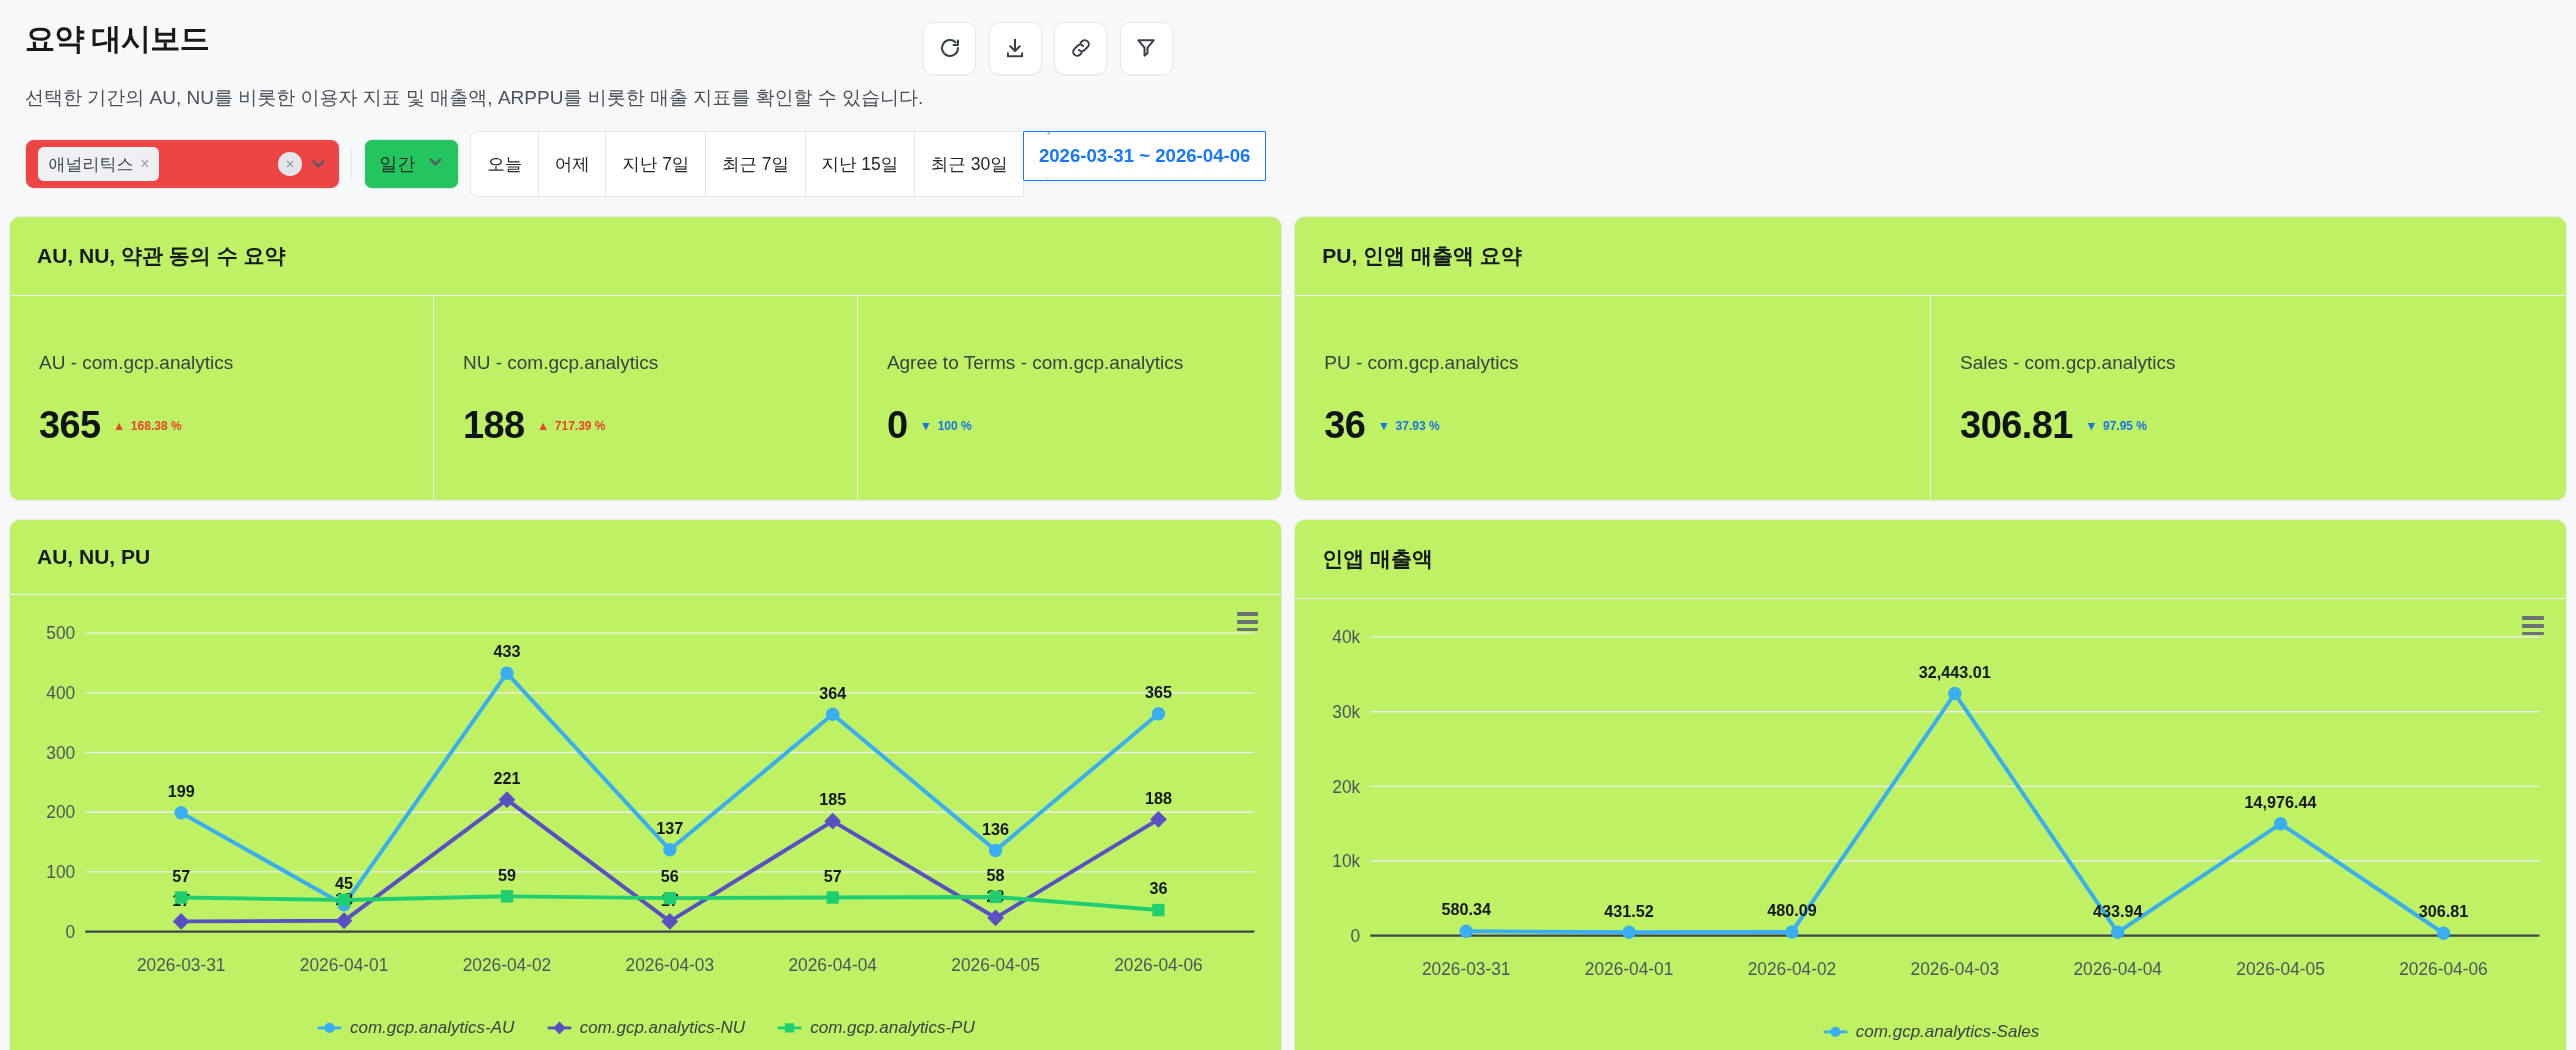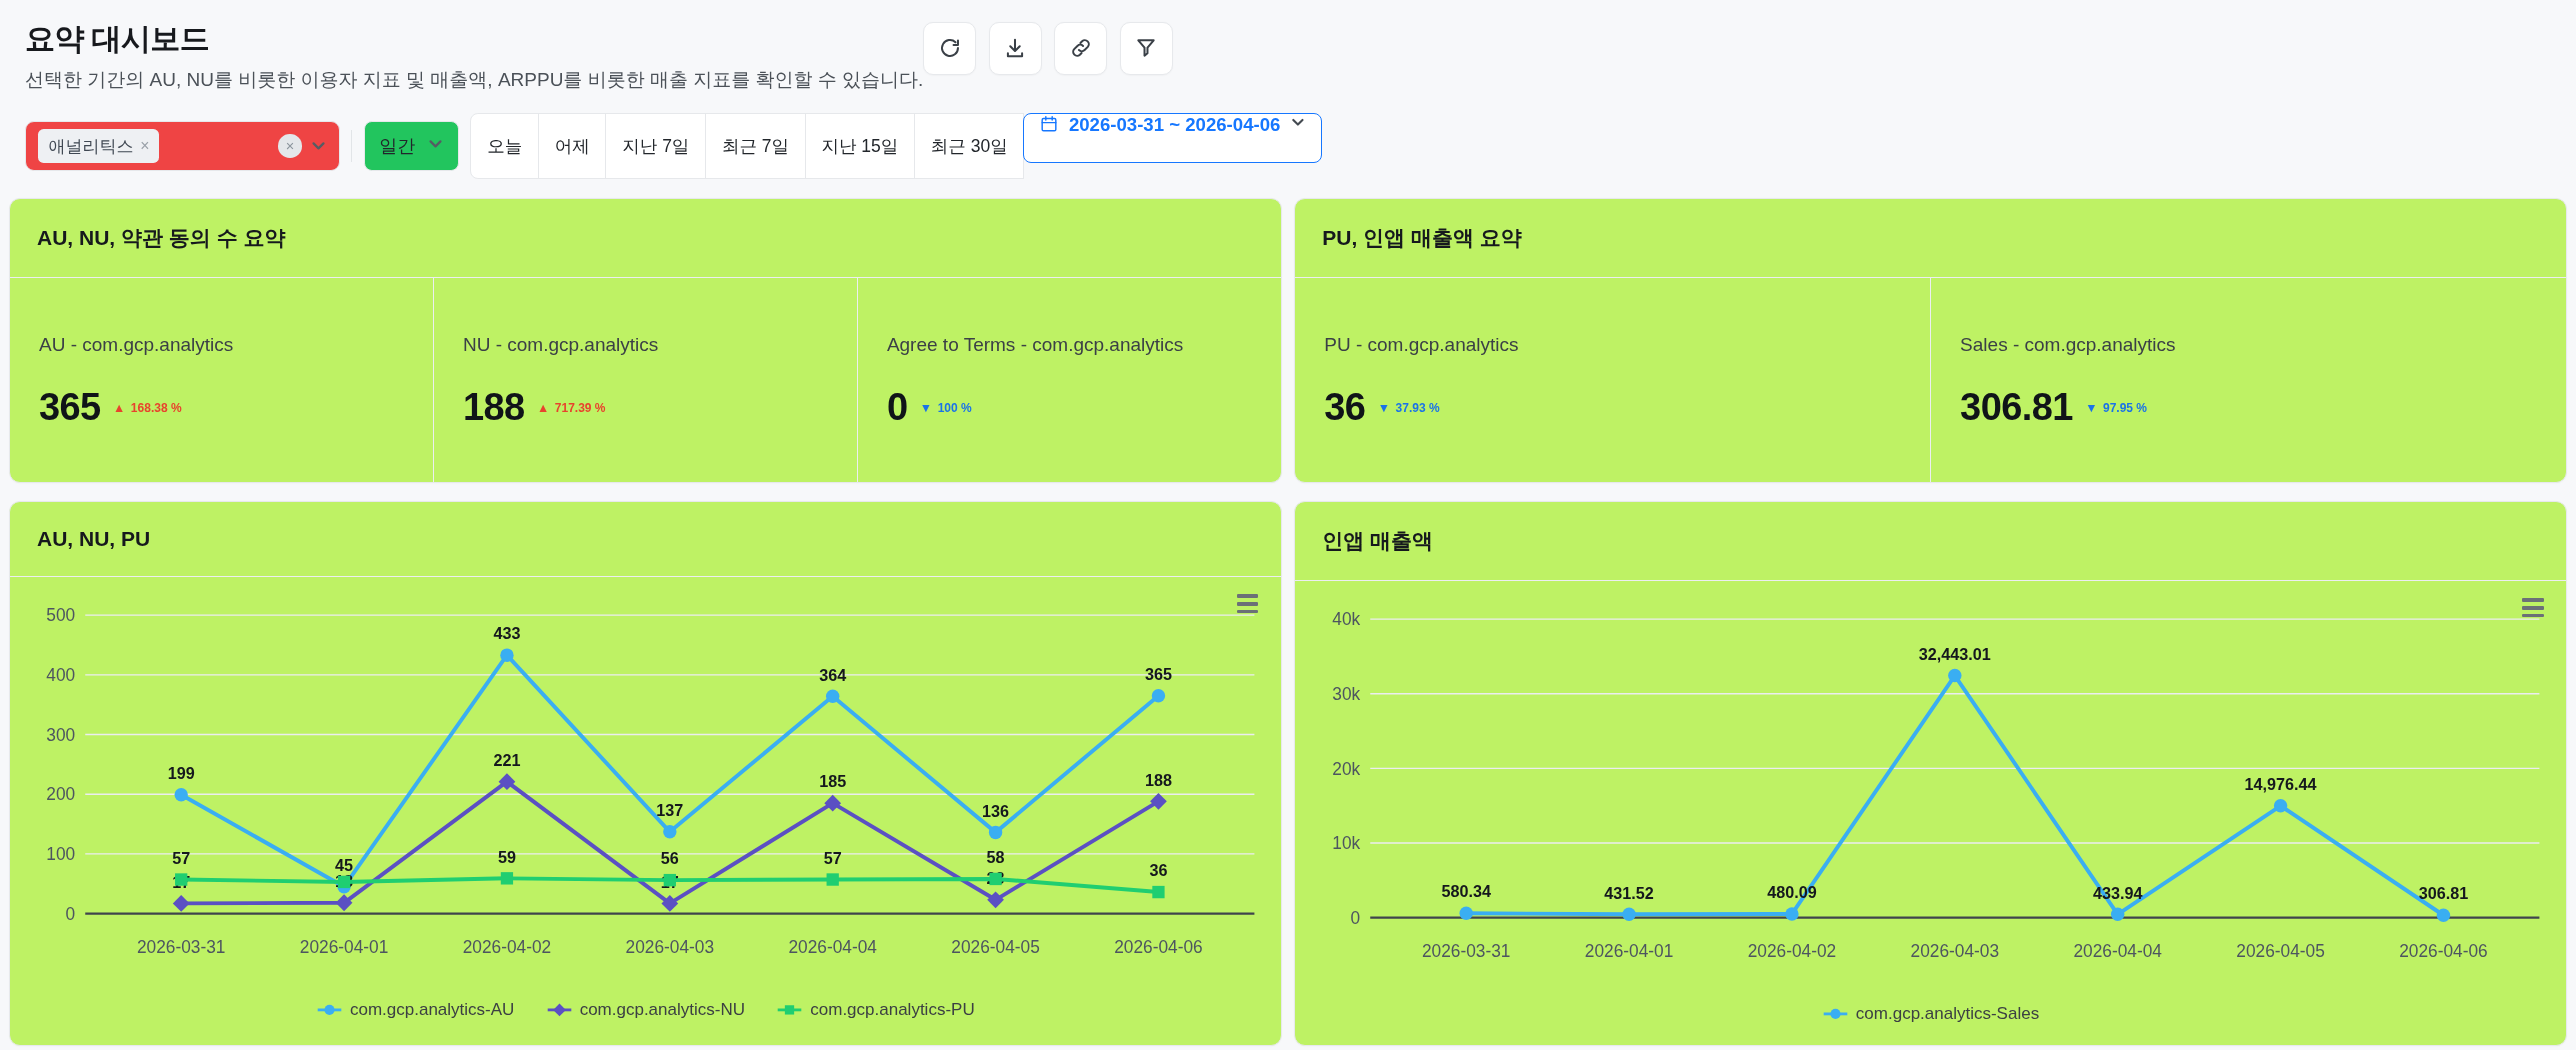--- a/index.html
+++ b/index.html
@@ -2,21 +2,21 @@
 <html style="font-size:9px"><head>
 <meta charset="utf-8">
 <style>
   * { margin:0; padding:0; box-sizing:border-box; }
   html,body { width:2576px; height:1050px; overflow:hidden;
     background:#f7f8fa; font-family:"Liberation Sans", sans-serif; color:#1b1f24; }
 
   
   .page-header { display:flex; justify-content:flex-start; align-items:flex-start; padding:19px 25px 0 25px; }
   .page-title { font-size:30px; font-weight:700; color:#17191d; letter-spacing:-0.6px; }
-  .page-subtitle { font-size:19px; color:#4b5158; margin-top:7px; font-weight:400; }
+  .page-subtitle { font-size:19px; color:#4b5158; margin-top:25px; font-weight:400; }
   .header-actions { display:flex; gap:12.4px; margin-top:3.4px; }
   .icon-btn { width:53px; height:53px; background:#fff; border:1.1px solid #e7e9ec; border-radius:10px;
     display:flex; align-items:center; justify-content:center; cursor:pointer; box-shadow:0 0.6px 1.7px rgba(0,0,0,.03); }
   .icon-btn svg { width:26px; height:26px; stroke:#3a4047; stroke-width:3.4; fill:none; stroke-linecap:round; stroke-linejoin:round; }
 
   
   .filter-row { display:flex; align-items:center; gap:11.3px; padding:0 25px; margin-top:26px; height:54px; }
   .app-select { width:315px; height:50px; background:#ef4444; border:1.1px solid #e6e8eb; border-radius:9px;
     display:flex; align-items:center; padding:0 12.4px; gap:7.9px; }
   .tag { background:#eef0f3; border-radius:5.6px; padding:5.6px 10px; display:flex; align-items:center; gap:6.8px;
@@ -26,23 +26,23 @@
   .clear-circle { width:23.6px; height:23.6px; border-radius:50%; background:#e4e7ea; color:#8b949c;
     display:flex; align-items:center; justify-content:center; font-size:14.6px; }
   .chev svg { width:17px; height:17px; stroke:#565c63; stroke-width:3.2; fill:none; stroke-linecap:round; stroke-linejoin:round; }
   .vsep { width:1.1px; height:31.5px; background:#e2e5e8; }
   .granularity { height:50px; background:#22c55e; border:1.1px solid #e6e8eb; border-radius:7.9px;
     display:flex; align-items:center; gap:11.3px; padding:0 14.6px; font-size:18px; color:#22262b; }
   .seg-group { display:flex; }
   .seg-btn { height:66px; background:#fff; border:1.1px solid #e6e8eb; margin-left:-1.1px; padding:0 15.8px;
     font-size:17.5px; color:#22262b; font-family:inherit; cursor:pointer; white-space:nowrap; }
   .seg-btn:first-child { border-radius:7.9px 0 0 7.9px; margin-left:0; }
-  .range-btn { height:50px; margin-left:-1.1px; background:#fff; border:1.7px solid #1677ff; border-radius:8px;
+  .range-btn { height:50px; margin-left:-1.1px; background:#fff; border:1.7px solid #1677ff; border-radius:1px;
     display:flex; gap:10px; padding:0 14.6px; font-size:18.6px; font-weight:600; color:#1677ff;
-    cursor:pointer; position:relative; z-index:2; font-family:inherit; }
+    cursor:pointer; position:relative; z-index:2; font-family:inherit;flex-direction:column; }
   .range-btn svg.cal { width:20px; height:20px; stroke:#1677ff; stroke-width:3.2; fill:none; stroke-linecap:round; }
   .range-btn svg.cv { width:15.8px; height:15.8px; stroke:#444a51; stroke-width:3.2; fill:none; stroke-linecap:round; stroke-linejoin:round; }
 
   
   .row { display:flex; gap:12.4px; padding:0 9px; }
   .row.summary { margin-top:25px; }
   .row.charts { margin-top:18px; }
   .panel { flex:1 1 0; background:#bef264; border:1.1px solid #e7e9ec; border-radius:11px; overflow:hidden;
     box-shadow:0 0.6px 1.7px rgba(0,0,0,.02); }
   .panel-header { padding:25px 27px; border-bottom:1.1px solid #ecaeae0; border-bottom:1.1px solid #eceef1;
@@ -57,21 +57,21 @@
   .trend .arrow { font-size:12.4px; }
   .trend .pct { font-size:12px; }
   .trend-up { color:#e8432d; }
   .trend-down { color:#1a73e8; }
 
   
   .chart-panel { height:545px; display:flex; flex-direction:column; }
   .chart-body { position:relative; flex:1; padding:10px 5.6px 5.6px 5.6px; }
   .chart-svg { width:100%; height:411px; display:block; }
   .legend { display:flex; justify-content:center; gap:31.5px; margin-top:2.3px; }
-  .lg-item { display:flex; align-items:center; gap:6.8px; font-size:17px; color:#3c4043; cursor:pointer; }
+  .lg-item { display:flex; align-items:center; gap:6.8px; font-size:17px; color:#3c4043; cursor:pointer;font-style:italic; }
   .menu-icon { position:absolute; top:17px; right:22.5px; display:flex; flex-direction:column; gap:3.9px; cursor:pointer; }
   .menu-icon i { display:block; width:21.4px; height:3.9px; border-radius:1.1px; background:#6b7077; }
 </style>
 </head>
 <body>
 
 <div class="page-header">
   <div>
     <div class="page-title">요약 대시보드</div>
     <div class="page-subtitle">선택한 기간의 AU, NU를 비롯한 이용자 지표 및 매출액, ARPPU를 비롯한 매출 지표를 확인할 수 있습니다.</div>

